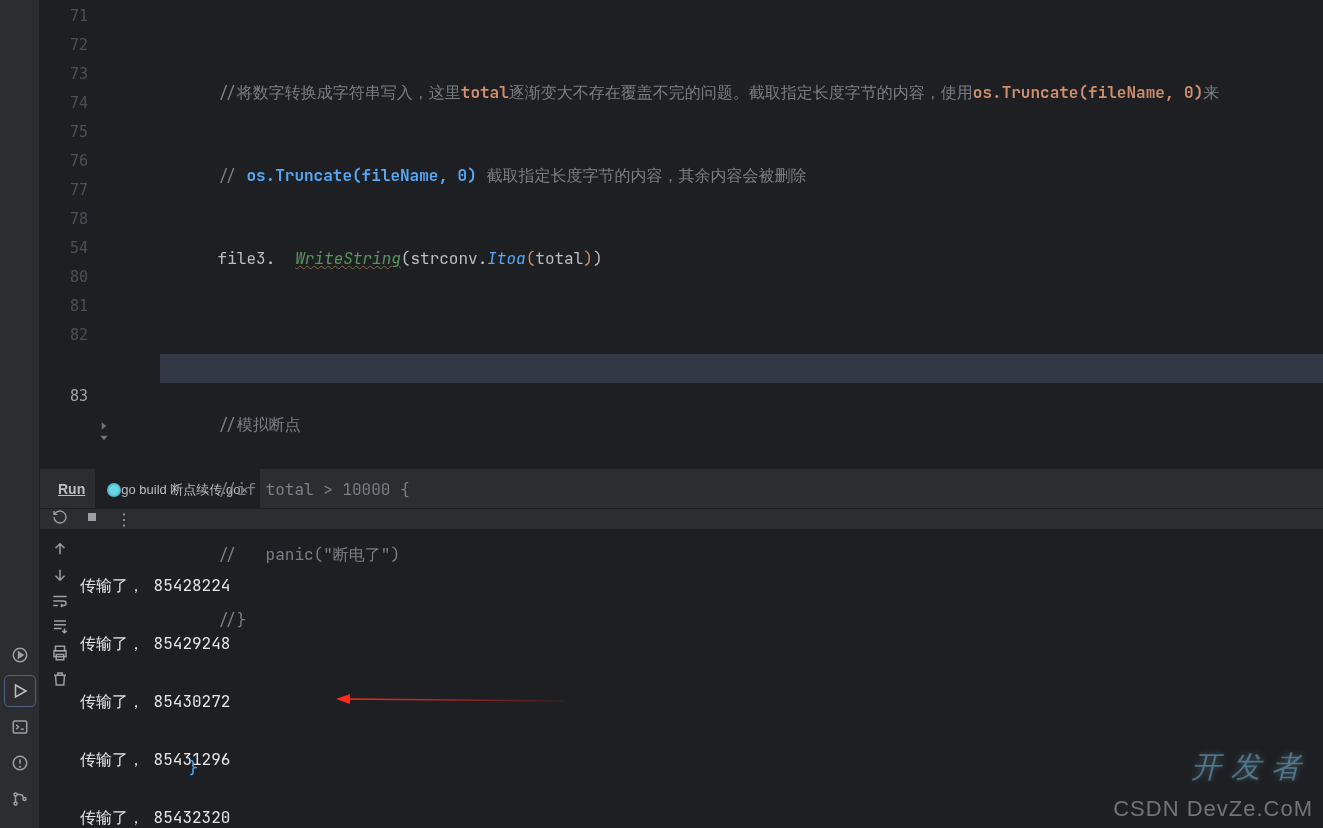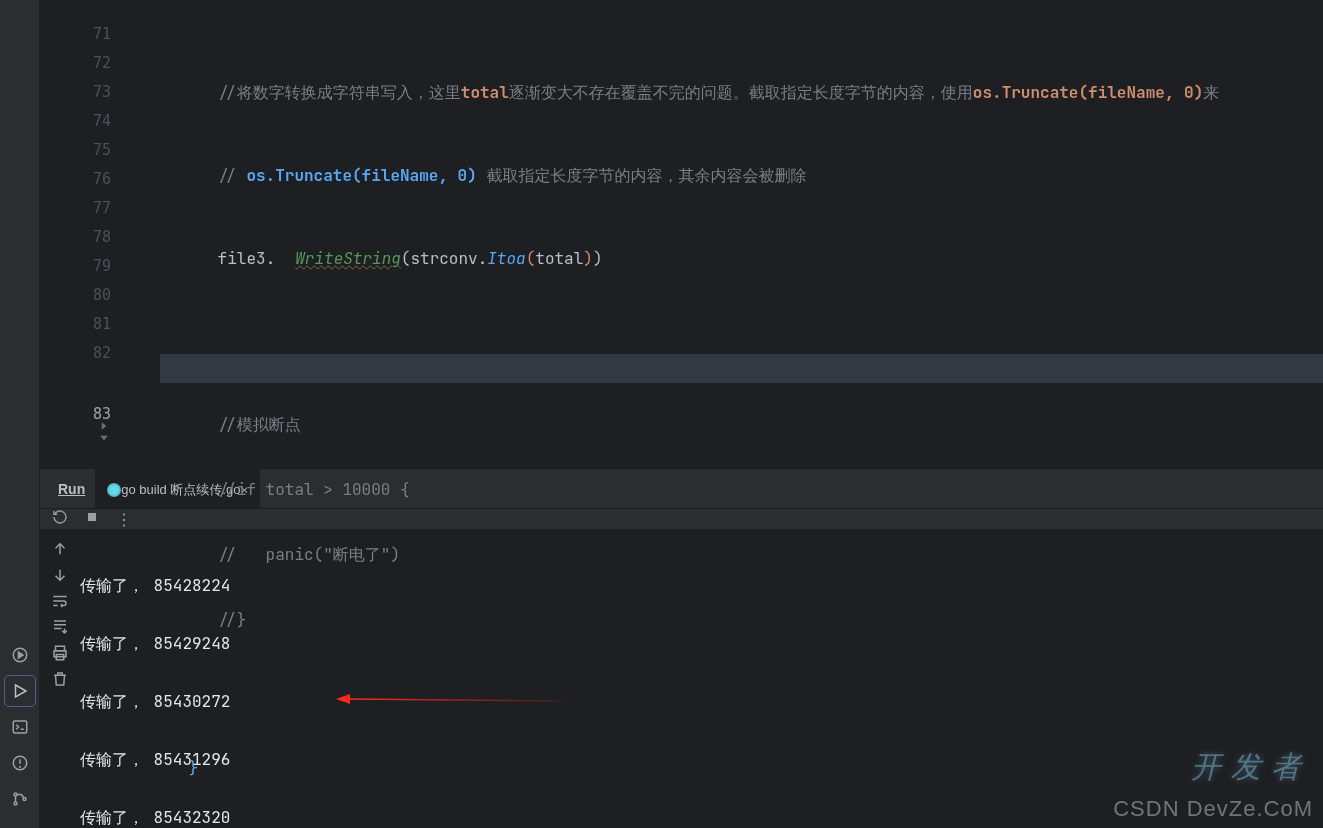--- a/index.html
+++ b/index.html
@@ -54,22 +54,21 @@
     background: #1e1f22;
     display: flex;
   }
   .markers {
     width: 30px;
     background: #1e1f22;
   }
   .gutter {
     width: 55px;
     background: #1e1f22;
-    padding-top: 20px;
-    text-align: right;
+    padding-top: 2px;
     color: #4b5059;
   }
   .gutter .ln { height: 29px; line-height: 29px; padding-right: 14px; }
   .gutter .ln.current { color: #a0a4ab; margin-top: 32px; }
   .indent-col {
     width: 35px;
     background:#1e1f22;
   }
   .code-col {
     flex: 1;
@@ -261,21 +260,21 @@
   <div class="markers"></div>
   <div class="gutter">
     <div class="ln">71</div>
     <div class="ln">72</div>
     <div class="ln">73</div>
     <div class="ln">74</div>
     <div class="ln">75</div>
     <div class="ln">76</div>
     <div class="ln">77</div>
     <div class="ln">78</div>
-    <div class="ln">79</div>
+    <div class="ln">54</div>
     <div class="ln">80</div>
     <div class="ln">81</div>
     <div class="ln">82</div>
     <div class="ln current">83</div>
   </div>
   <div class="indent-col"></div>
   <div class="code-col">
     <div class="current-line-hl"></div>
 
     <div class="code-line">      <span class="c-comment"><span>//</span><span class="c-comment-zh">将数字转换成字符串写入，这里</span><span class="c-key">total</span><span class="c-comment-zh">逐渐变大不存在覆盖不完的问题。截取指定长度字节的内容，使用</span><span class="c-key">os.Truncate(fileName, 0)</span><span class="c-comment-zh">来</span></span></div>

